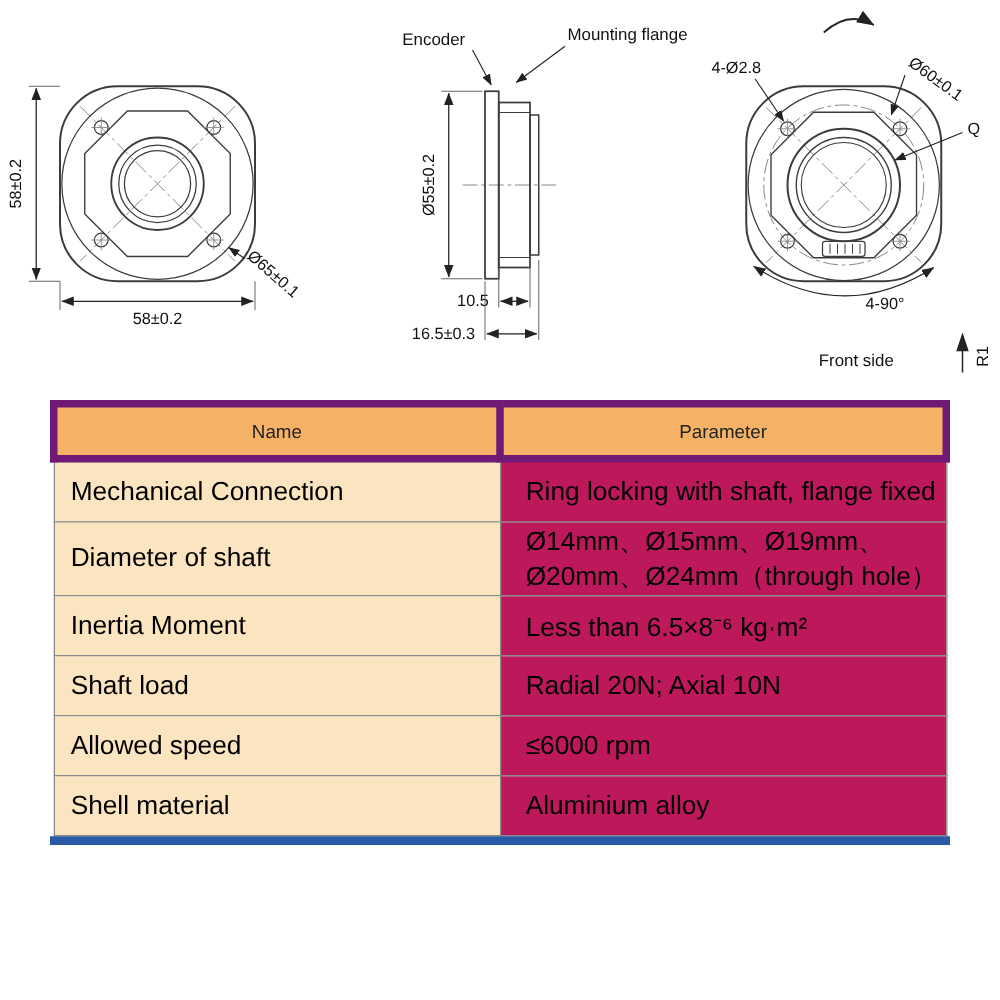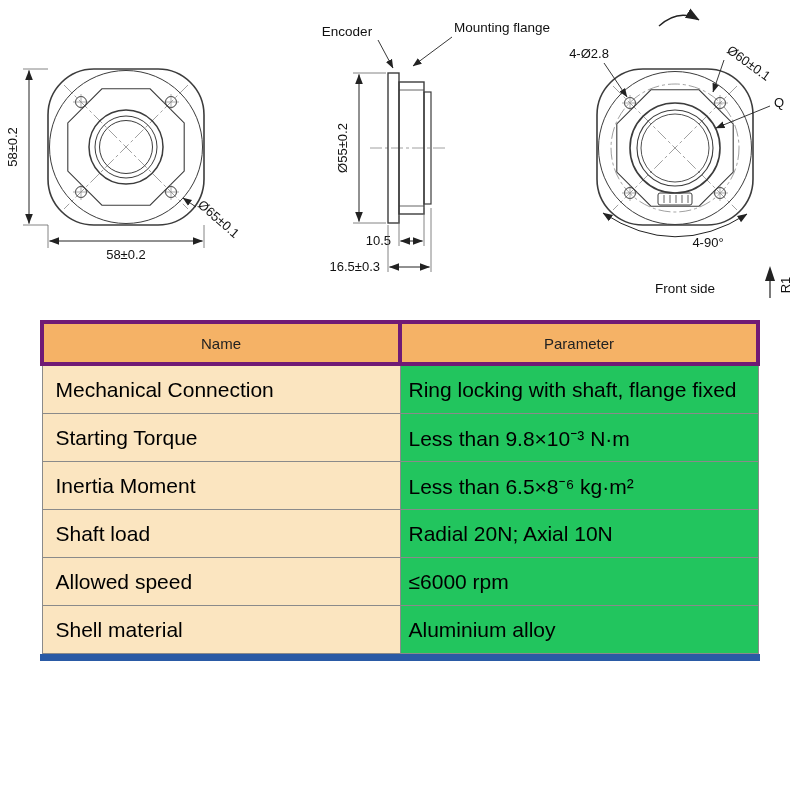--- a/index.html
+++ b/index.html
@@ -3,24 +3,24 @@
 <meta charset="utf-8">
 <style>
   html,body{margin:0;padding:0;background:#ffffff;}
   body{width:800px;height:800px;font-family:"Liberation Sans",sans-serif;overflow:hidden;}
   .drawings{width:800px;height:316px;position:relative;}
   svg text{font-family:"Liberation Sans",sans-serif;}
   .dim{font-size:13px;fill:#111;stroke:none;}
   .callout{font-size:13.5px;fill:#111;stroke:none;}
   .tbl-wrap{margin:4px 0 0 40px;width:720px;}
   table{border-collapse:collapse;width:720px;color:#000;table-layout:fixed;}
-  th{background:#f5b266;border:4px solid #701a75;height:36px;font-weight:400;color:#222;font-size:15px;text-align:center;}
+  th{background:#f5b266;border:6px solid #701a75;height:36px;font-weight:400;color:#222;font-size:15px;text-align:center;}
   td{border:1px solid #8a8a8a;height:45px;font-size:21px;vertical-align:middle;}
   td.name{background:#fbe5c0;width:222px;padding-left:13px;}
-  td.param{background:#22c55e;padding-left:8px;}
+  td.param{background:#be185d;padding-left:20px;}
   .blue-bar{height:7px;background:#2a5aa5;width:720px;}
 </style>
 </head>
 <body>
 
 <div class="drawings">
 <svg width="800" height="316" viewBox="0 0 800 316">
   <defs>
     <marker id="arr" viewBox="0 0 10 10" refX="9.5" refY="5" markerWidth="10" markerHeight="10" orient="auto-start-reverse">
       <path d="M0,1.2 L10,5 L0,8.8 z" fill="#222"></path>
@@ -153,22 +153,22 @@
         <th>Name</th>
         <th>Parameter</th>
       </tr>
     </thead>
     <tbody>
       <tr>
         <td class="name">Mechanical Connection</td>
         <td class="param">Ring locking with shaft, flange fixed</td>
       </tr>
       <tr>
-        <td class="name">Starting Torque</td>
-        <td class="param">Less than 9.8×10⁻³ N·m</td>
+        <td class="name">Diameter of shaft</td>
+        <td class="param">Ø14mm、Ø15mm、Ø19mm、Ø20mm、Ø24mm（through hole）</td>
       </tr>
       <tr>
         <td class="name">Inertia Moment</td>
         <td class="param">Less than 6.5×8⁻⁶ kg·m²</td>
       </tr>
       <tr>
         <td class="name">Shaft load</td>
         <td class="param">Radial 20N; Axial 10N</td>
       </tr>
       <tr>

